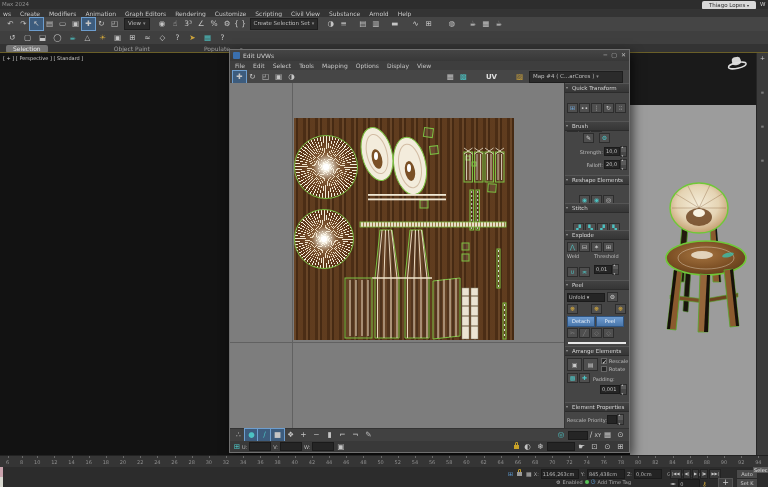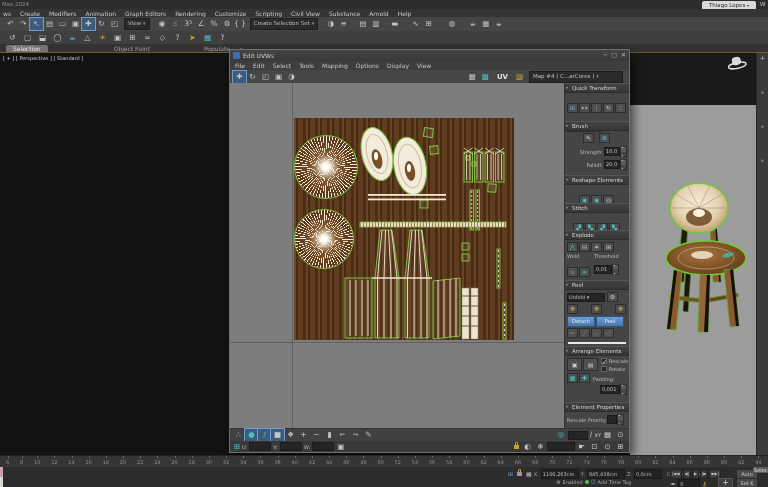--- a/index.html
+++ b/index.html
@@ -36,21 +36,21 @@
   
   #uvw{left:229px;top:49px;width:401px;height:404px;background:#454545;border:1px solid #707070;box-shadow:3px 4px 10px rgba(0,0,0,.6);box-sizing:border-box;}
   #uvw-title{position:absolute;left:0;top:0;right:0;height:11px;background:linear-gradient(#454545,#383838);border-bottom:1px solid #2b2b2b;}
   #uvw-app-icon{position:absolute;left:3px;top:2px;width:7px;height:7px;background:#3a6fae;border-radius:1px;}
   #uvw-title-text{position:absolute;left:13px;top:2px;font-size:6px;color:#d0d0d0;}
   .winbtn{position:absolute;top:2px;font-size:6px;color:#bdbdbd;line-height:1;}
   #uvw-menus{position:absolute;left:0;top:11px;right:0;height:9px;background:#3e3e3e;display:flex;gap:8px;padding-left:5px;align-items:center;}
   .uvm{font-size:6px;color:#c6c6c6;}
   #uvw-tools{position:absolute;left:0;top:20px;right:0;height:13px;background:#464646;border-bottom:1px solid #333;display:flex;align-items:center;padding:0 3px;}
   #uvw-tools .sp{flex:1;}
-  #uv-label{font-size:7px;font-weight:bold;color:#e0e0e0;margin:0 5px;}
+  #uv-label{font-size:7px;font-weight:bold;color:#e0e0e0;margin:0 16px;}
   #map-combo{width:86px;overflow:hidden;}
   #uvw-body{position:absolute;left:0;top:33px;right:0;bottom:23px;}
   #uvw-canvas{position:absolute;left:0;top:0;right:64px;bottom:0;background:#7d7d7d;overflow:hidden;}
   #gridv{position:absolute;left:62px;top:0;width:1px;height:100%;background:#616161;}
   #gridh{position:absolute;left:0;top:259px;width:100%;height:1px;background:#616161;}
   #uvtex{position:absolute;left:64px;top:35px;width:220px;height:222px;background-color:#573418;background-image:repeating-linear-gradient(90deg,rgba(255,220,170,.10) 0 2px,rgba(0,0,0,.20) 2px 4px,rgba(255,210,150,.05) 4px 9px,rgba(0,0,0,.14) 9px 12px);}
   .disc{position:absolute;border-radius:50%;border:1px solid #79c043;background:radial-gradient(circle at 50% 50%,#ffffff 0 6%,rgba(255,252,240,.92) 9%,rgba(210,170,120,.30) 30%,rgba(120,70,30,0) 62%),repeating-conic-gradient(#f6efdd 0deg 1.6deg,rgba(95,55,25,.85) 1.6deg 6deg);}
   #disc1{left:0px;top:17px;width:62px;height:62px;}
   #disc2{left:0px;top:91px;width:58px;height:58px;}
   #uvsvg{position:absolute;left:0;top:0;}

